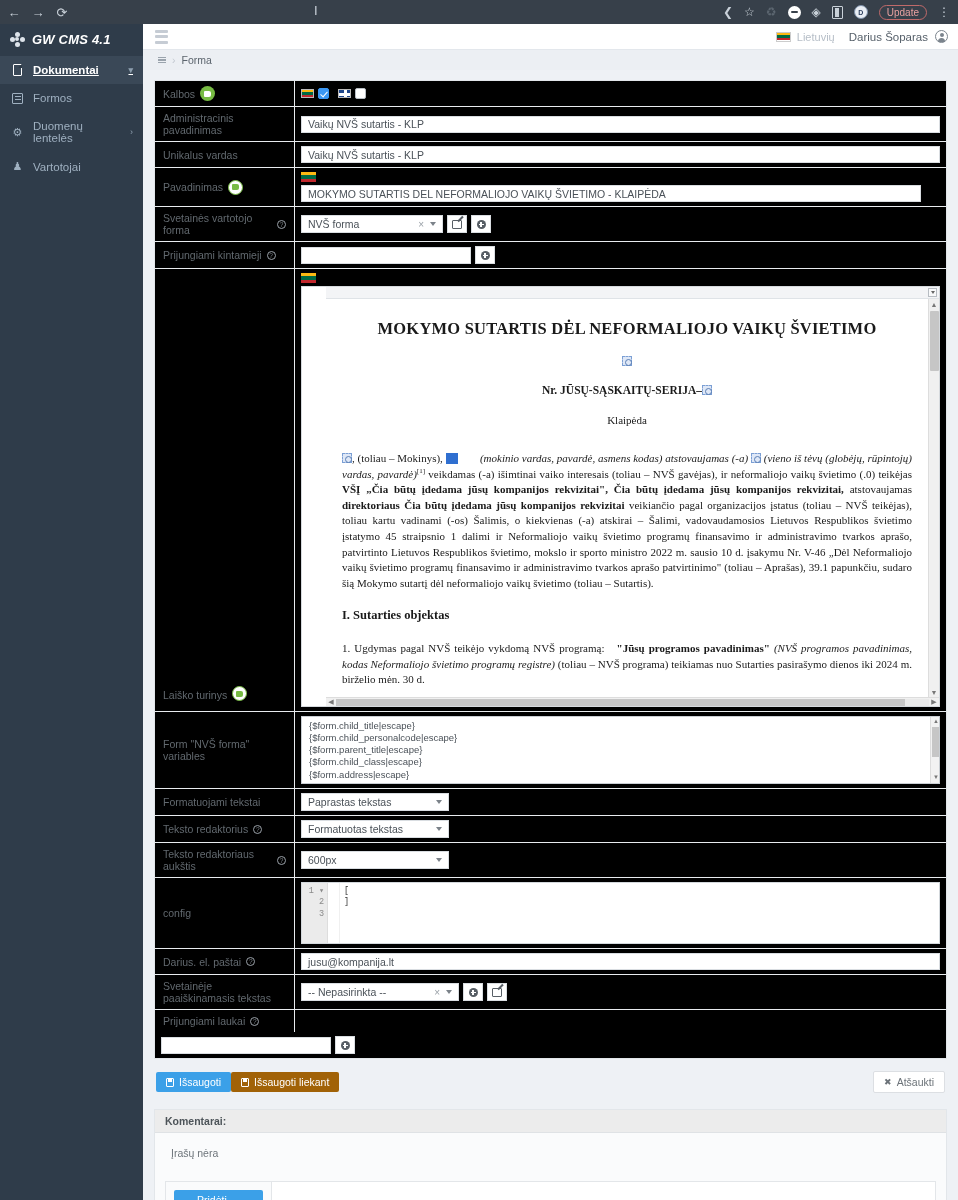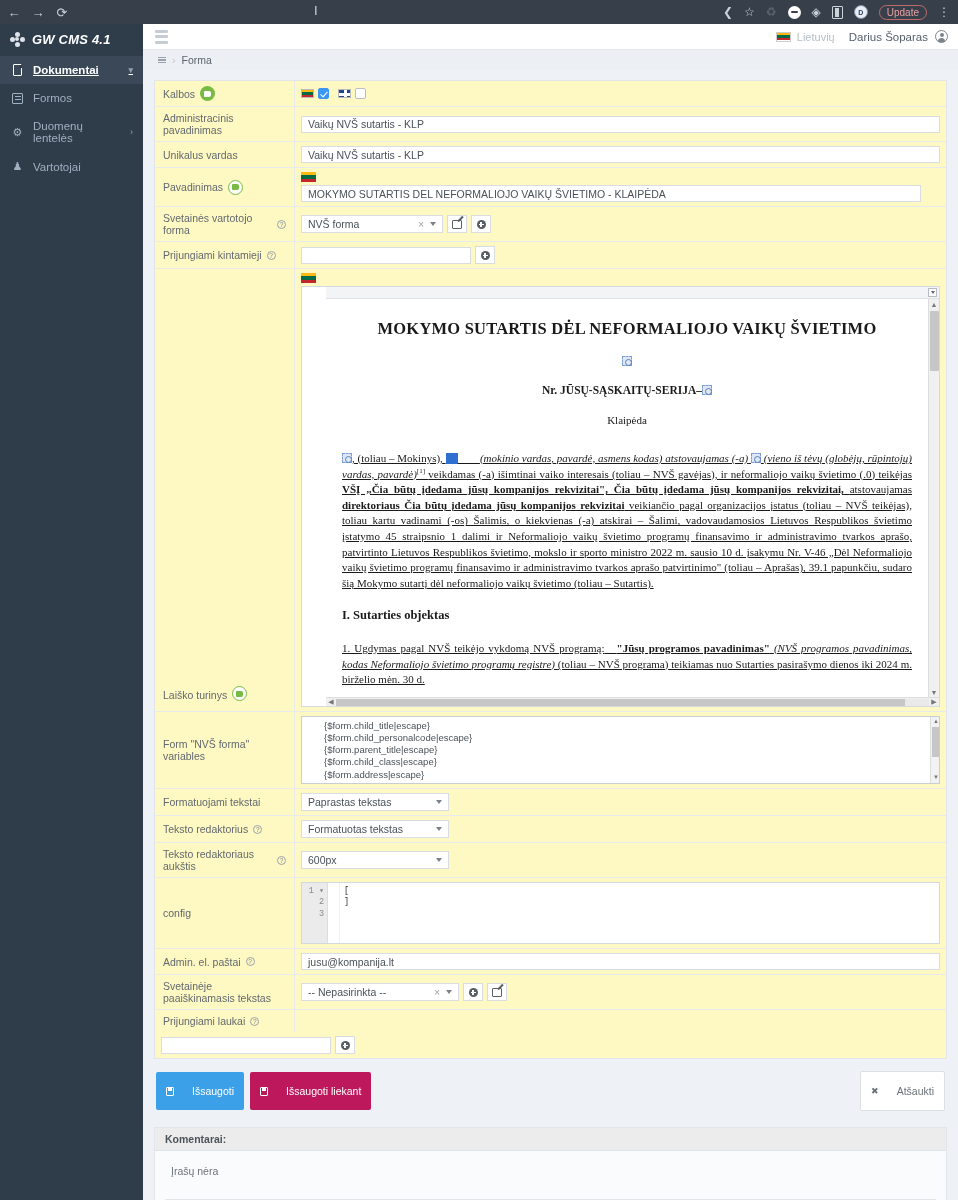--- a/index.html
+++ b/index.html
@@ -93,21 +93,21 @@
     padding-left: 13px; font-size: 10.5px; color:#aeb6bf;
   }
   .breadcrumb .sep{color:#c3c9d0;}
   .breadcrumb .cur{color:#5b646d;}
   .bc-ico { display:inline-flex; flex-direction:column; gap:1px; margin-left:2px;}
   .bc-ico i { width:8px;height:1.3px;background:#9aa3ac;display:block;}
 
   .content { flex:1; padding: 10px 11px 0 11px; overflow:hidden; }
 
   
-  .panel { background:#fef9c3; border:1px solid #e2e6ea; }
+  .panel { background:#000000; border:1px solid #e2e6ea; }
   .row { display:flex; border-bottom:1px solid #e8ebee; min-height:23px; align-items:stretch; }
   .row:last-child{border-bottom:none;flex-direction:column;}
   .lbl {
     width:140px; flex:none; display:flex; align-items:center; gap:5px;
     padding: 5px 8px; font-size:10.5px; color:#62696f; border-right:1px solid #e8ebee;
   }
   .fld { flex:1; padding:4px 6px; display:flex; align-items:center; min-width:0; }
   .fld.col { flex-direction:column; align-items:stretch; gap:3px; }
 
   .help-ico {
@@ -172,60 +172,60 @@
   .doc-title { text-align:center; font-size:16.5px; font-weight:bold; letter-spacing:0.2px; margin-bottom:14px;}
   .doc-center{ text-align:center; }
   .ph-ico {
     display:inline-block; width:10px;height:10px; background:#dfe8f7;
     border:1px dashed #7b9fd4; vertical-align:-1px; position:relative;
   }
   .ph-ico:after{content:"";position:absolute;left:2px;top:2px;width:5px;height:5px;border-radius:50%;border:1px solid #5b7fb5;}
   .ph-blue { display:inline-block; width:12px;height:11px;background:#2f6fd0; vertical-align:-2px;}
   .doc-sub { text-align:center; font-weight:bold; font-size:11.5px; margin:12px 0 0 0;}
   .doc-city { text-align:center; margin:15px 0 0 0; font-size:11px;}
-  .doc-p { margin: 22px 0 0 0; text-align: justify; text-decoration: underline; }
+  .doc-p { margin: 22px 0 0 0; text-align: justify; }
   .doc-p.tight { margin-top: 11px; }
   .doc-h { font-weight:bold; font-size:12.5px; margin: 16px 0 16px 0;}
   i.it { font-style:italic; }
   b.bd { font-weight:bold; }
   sup.fn { font-size:7px; vertical-align: super; }
 
   .vscroll { width:11px; background:#f0f0f0; border-left:1px solid #ddd; position:relative; flex:none;}
   .vscroll .arrow { height:10px; display:flex;align-items:center;justify-content:center;font-size:7px;color:#777;}
   .vscroll .thumb { position:absolute; left:1px; top:12px; width:9px; height:60px; background:#c6c6c6; border-radius:1px;}
   .hscroll { height:9px; background:#f0f0f0; border-top:1px solid #ddd; display:flex; align-items:center;}
   .hscroll .arrow{width:10px;text-align:center;font-size:7px;color:#777;}
   .hscroll .track{flex:1;height:7px;background:#e9e9e9;}
   .hscroll .thumb{height:7px;background:#c6c6c6;width:96%;}
 
   
   .ta-vars {
-    border:1px solid #c9ced3; height:68px; background:#fff; padding:3px 22px;
+    border:1px solid #c9ced3; height:68px; background:#fff; padding:3px 7px;
     font-size:9.5px; color:#4a5158; overflow:hidden; position:relative; width:100%;
     font-family:"Liberation Sans", sans-serif; line-height:1.28;
   }
   .ta-vars .vsb { position:absolute; right:0; top:0; width:9px; height:100%; background:#f2f2f2; border-left:1px solid #ddd;}
   .ta-vars .vsb .t{position:absolute;left:1px;top:10px;width:7px;height:30px;background:#c6c6c6;}
   .ta-vars .vsb .a1,.ta-vars .vsb .a2{position:absolute;left:2px;font-size:6px;color:#777;}
   .ta-vars .vsb .a1{top:1px}.ta-vars .vsb .a2{bottom:1px}
 
   
   .code-box { border:1px solid #d3d8dc; background:#fff; height:62px; display:flex; width:100%; }
   .gutter { width:26px; background:#ebebeb; border-right:1px solid #ddd; padding-top:3px;
             font-family:"Liberation Mono", monospace; font-size:8.5px; color:#8a8a8a; text-align:right; padding-right:3px; line-height:1.35;}
   .gutter .fold { color:#8a8a8a; }
   .code-gap{width:12px;background:#fff;border-right:1px solid #f0f0f0;}
   .code-area { flex:1; padding:3px 4px; font-family:"Liberation Mono", monospace; font-size:8.5px; color:#333; line-height:1.35;}
 
   
   .actions { display:flex; align-items:center; padding: 12px 2px 0 2px; }
-  .btn { display:inline-flex; align-items:center; gap:18px; font-size:10.5px; color:#fff;
-         padding: 13px 10px; border-radius:2px; border:none; }
+  .btn { display:inline-flex; align-items:center; gap:5px; font-size:10.5px; color:#fff;
+         padding: 4px 10px; border-radius:2px; border:none; }
   .btn.blue{ background:#3ba0e8; }
-  .btn.teal{ background:#be185d; margin-left:6px; }
+  .btn.teal{ background:#a16207; }
   .btn.white{ background:#fff; color:#6b7278; border:1px solid #dcdfe3; margin-left:auto; }
   .btn.small{ background:#3ba0e8; }
   .save-ico{width:8px;height:9px;border:1.2px solid #fff;border-radius:1px;position:relative;flex:none;}
   .save-ico:after{content:"";position:absolute;left:1.2px;top:0;width:4px;height:3px;background:#fff;}
   .x-ico{font-size:9px;}
 
   
   .comments { margin-top: 16px; background:#fff; border:1px solid #e2e6ea; }
   .com-head { background:#ececec; border-bottom:1px solid #dfe2e5; padding:5px 10px; font-size:10.5px; font-weight:bold; color:#4d5459;}
   .com-body { padding: 14px 10px 10px 10px; background:#fafbfc; }
@@ -571,21 +571,21 @@
                 <div>[</div>
                 <div></div>
                 <div>]</div>
               </div>
             </div>
           </div>
         </div>
 
         <div class="row">
           <div class="lbl">
-            <span>Admin. el. paštai</span>
+            <span>Darius. el. paštai</span>
             <span class="help-ico">?</span>
           </div>
           <div class="fld">
             <div class="inp wide">jusu@kompanija.lt</div>
           </div>
         </div>
 
         <div class="row">
           <div class="lbl">
             <span>Svetainėje paaiškinamasis tekstas</span>

